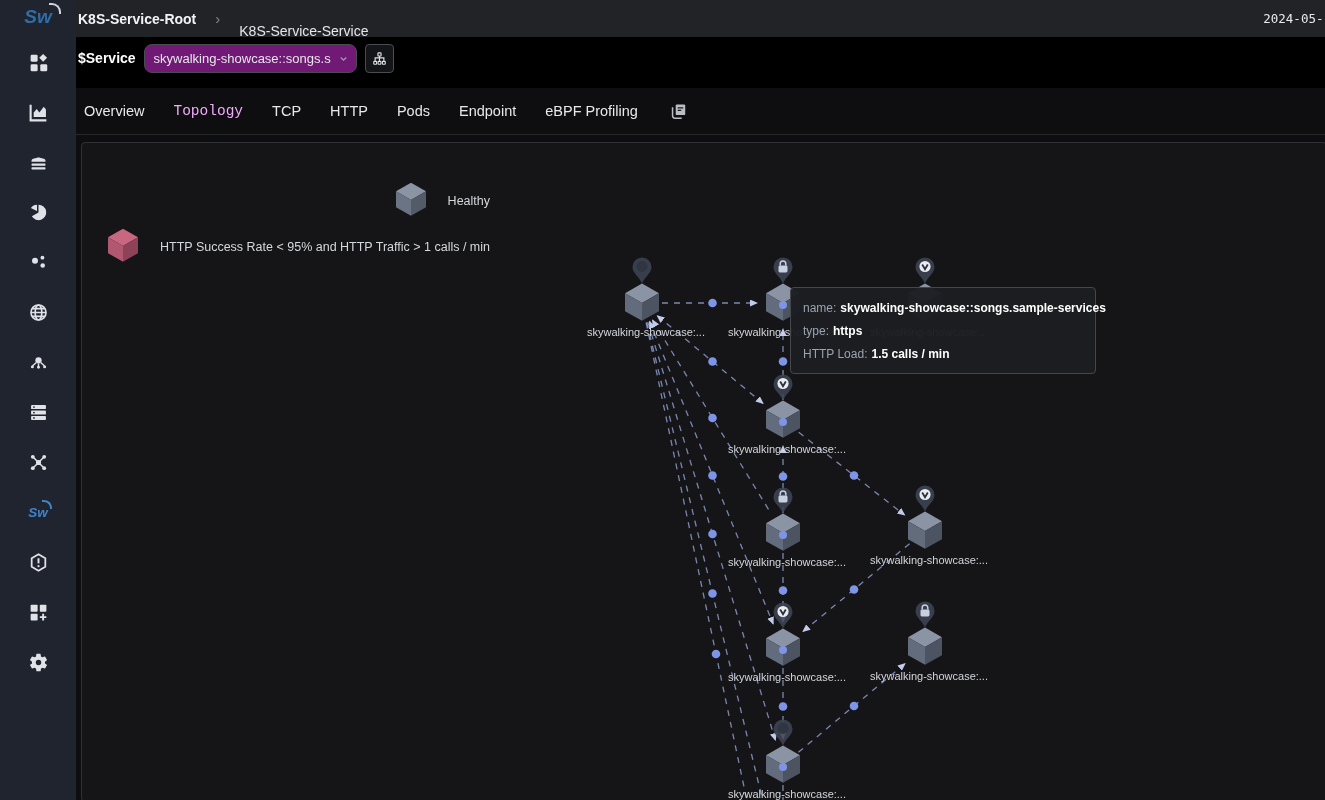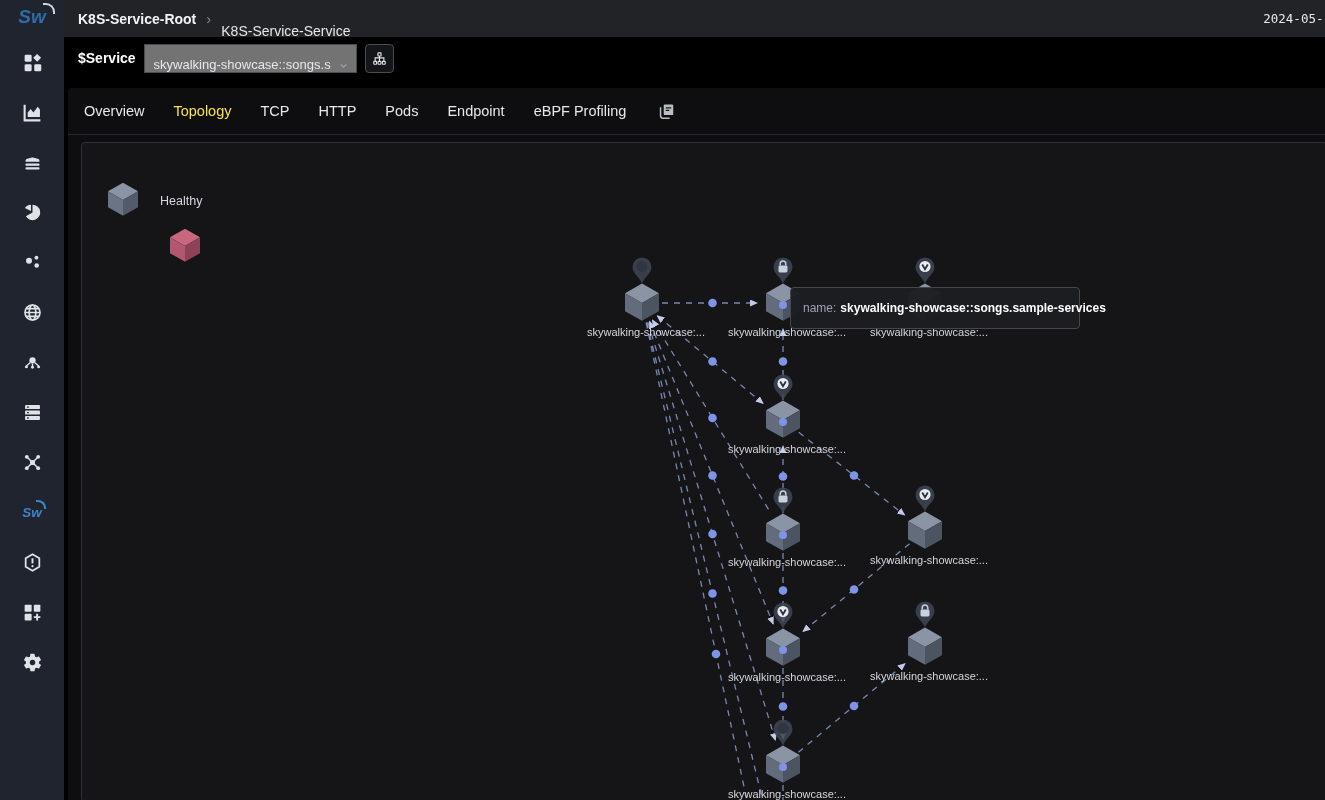--- a/index.html
+++ b/index.html
@@ -1,54 +1,54 @@
 <!DOCTYPE html>
 <html><head>
 <meta charset="utf-8">
 <style>
   html,body{margin:0;padding:0;background:#000;width:1325px;height:800px;overflow:hidden;
     font-family:"Liberation Sans",sans-serif;-webkit-font-smoothing:antialiased;}
-  .sidebar{position:absolute;left:0;top:0;width:64px;height:800px;background:#20242f;z-index:30;
+  .sidebar{position:absolute;left:0;top:0;width:76px;height:800px;background:#20242f;z-index:30;
     display:flex;flex-direction:column;align-items:center;}
   .side-logo{margin:6px 0 14px 0;font-weight:bold;font-size:19px;color:#2e6da8;font-style:italic;position:relative;}
   .side-logo .hook{position:absolute;right:-9px;top:-3px;width:10px;height:9px;border:2px solid #cfd4da;border-left:none;border-bottom:none;border-radius:0 9px 0 0;}
   .side-item{width:40px;height:40px;margin-bottom:10px;display:flex;align-items:center;justify-content:center;cursor:pointer;border-radius:4px;}
   .side-item svg{width:21px;height:21px;}
   .side-item.sw-mini{color:#3f83c9;font-weight:bold;font-size:13.5px;font-style:italic;position:relative;}
   .side-item.sw-mini .hook{position:absolute;right:6px;top:8px;width:8px;height:7px;border:2px solid #3f83c9;border-left:none;border-bottom:none;border-radius:0 8px 0 0;}
   .topbar{position:absolute;left:60px;right:0;top:0;height:37px;background:#212327;display:flex;align-items:center;z-index:20;}
-  .crumb{display:flex;align-items:center;gap:10px;padding-left:18px;font-size:14px;}
+  .crumb{display:flex;align-items:center;gap:19px;padding-left:18px;font-size:14px;}
   .crumb .root{font-weight:bold;color:#f2f3f5;}
   .crumb .sep{color:#85888f;font-size:15px;}
   .crumb .cur{color:#e4e6ea;margin-top:24px;}
   .topdate{margin-left:auto;margin-right:-6px;color:#e8e9ec;font-size:12.5px;font-family:"DejaVu Sans Mono",monospace;white-space:nowrap;}
   .servicebar{position:absolute;left:60px;right:0;top:37px;height:42px;background:#000;display:flex;align-items:center;z-index:20;}
   .svc-label{color:#fff;font-weight:bold;font-size:14px;margin-left:18px;margin-right:8px;}
-  .svc-select{width:196px;height:27px;background:#737373;border:1px solid #4a4c52;border-radius:0;
-    display:flex;align-items:flex-end;padding:0 6px 0 9px;cursor:pointer;}
+  .svc-select{width:196px;height:27px;background:#701a75;border:1px solid #4a4c52;border-radius:8px;
+    display:flex;align-items:center;padding:0 6px 0 9px;cursor:pointer;}
   .svc-select .val{color:#e5e7ea;font-size:13px;white-space:nowrap;overflow:hidden;flex:1;}
   .svc-select svg{width:13px;height:13px;flex:none;}
   .svc-topo-btn{width:27px;height:27px;margin-left:8px;border:1px solid #4a4c52;border-radius:4px;background:#141518;
     display:flex;align-items:center;justify-content:center;cursor:pointer;}
   .svc-topo-btn svg{width:15px;height:15px;}
   .main{position:absolute;left:68px;top:88px;right:0;bottom:0;background:#0e0e10;border-radius:3px 0 0 0;z-index:10;}
   .tabs{height:46px;display:flex;align-items:center;padding:0 16px;border-bottom:1px solid #27282c;}
   .tab{margin-right:29px;font-size:14.5px;color:#e8e8ea;cursor:pointer;white-space:nowrap;}
-  .tab.active{color:#fde047;}
+  .tab.active{color:#f0abfc;font-family:Liberation Mono, monospace;}
   .tab-extra{display:flex;align-items:center;cursor:pointer;margin-left:2px;}
   .tab-extra svg{width:19px;height:19px;}
   .widget-panel{position:absolute;left:13px;top:54px;right:-2px;bottom:-2px;background:#151518;
     border:1px solid #2f3136;border-radius:4px;overflow:hidden;}
   .legend{position:absolute;left:24px;top:40px;z-index:5;}
   .legend-row{display:flex;align-items:center;margin-bottom:10px;justify-content:flex-end;}
   .legend-row svg{width:34px;height:36px;flex:none;}
   .legend-row .lg-label{margin-left:20px;color:#d5d8dd;font-size:12.5px;}
   #topo{position:absolute;left:0;top:0;z-index:1;}
   .tooltip{position:absolute;left:708px;top:144px;width:268px;background:rgba(29,30,34,0.97);
-    border:1px solid #45474d;border-radius:4px;padding:9px 8px 8px 12px;z-index:8;}
+    border:1px solid #45474d;border-radius:4px;padding:9px 24px 8px 12px;z-index:8;}
   .tt-row{line-height:22.8px;font-size:12px;white-space:nowrap;}
   .tt-label{color:#9aa3b0;}
   .tt-value{color:#fff;font-weight:bold;margin-left:4px;}
 </style>
 </head>
 <body>
 
 <div class="sidebar">
   <div class="side-logo">Sw<span class="hook"></span></div>
   <div id="side-items">
@@ -324,19 +324,22 @@
             <polygon points="17,17 32,8.3 32,24.2 17,32.75" fill="#535b69"></polygon>
           </svg>
           <span class="lg-label">Healthy</span>
         </div>
         <div class="legend-row">
           <svg viewBox="0 0 34 36">
             <polygon points="17,-0.25 32,8.3 17,17 2,8.3" fill="#c8677f"></polygon>
             <polygon points="2,8.3 17,17 17,32.75 2,24.2" fill="#b25770"></polygon>
             <polygon points="17,17 32,8.3 32,24.2 17,32.75" fill="#8d4258"></polygon>
           </svg>
+          <span class="lg-label">HTTP Success Rate &lt; 95% and HTTP Traffic &gt; 1 calls / min</span>
         </div>
       </div>
     <div class="tooltip" id="tooltip">
         <div class="tt-row"><span class="tt-label">name:</span><span class="tt-value">skywalking-showcase::songs.sample-services</span></div>
+        <div class="tt-row"><span class="tt-label">type:</span><span class="tt-value">https</span></div>
+        <div class="tt-row"><span class="tt-label">HTTP Load:</span><span class="tt-value">1.5 calls / min</span></div>
       </div>
   </div>
 </div>
 
 </body></html>

